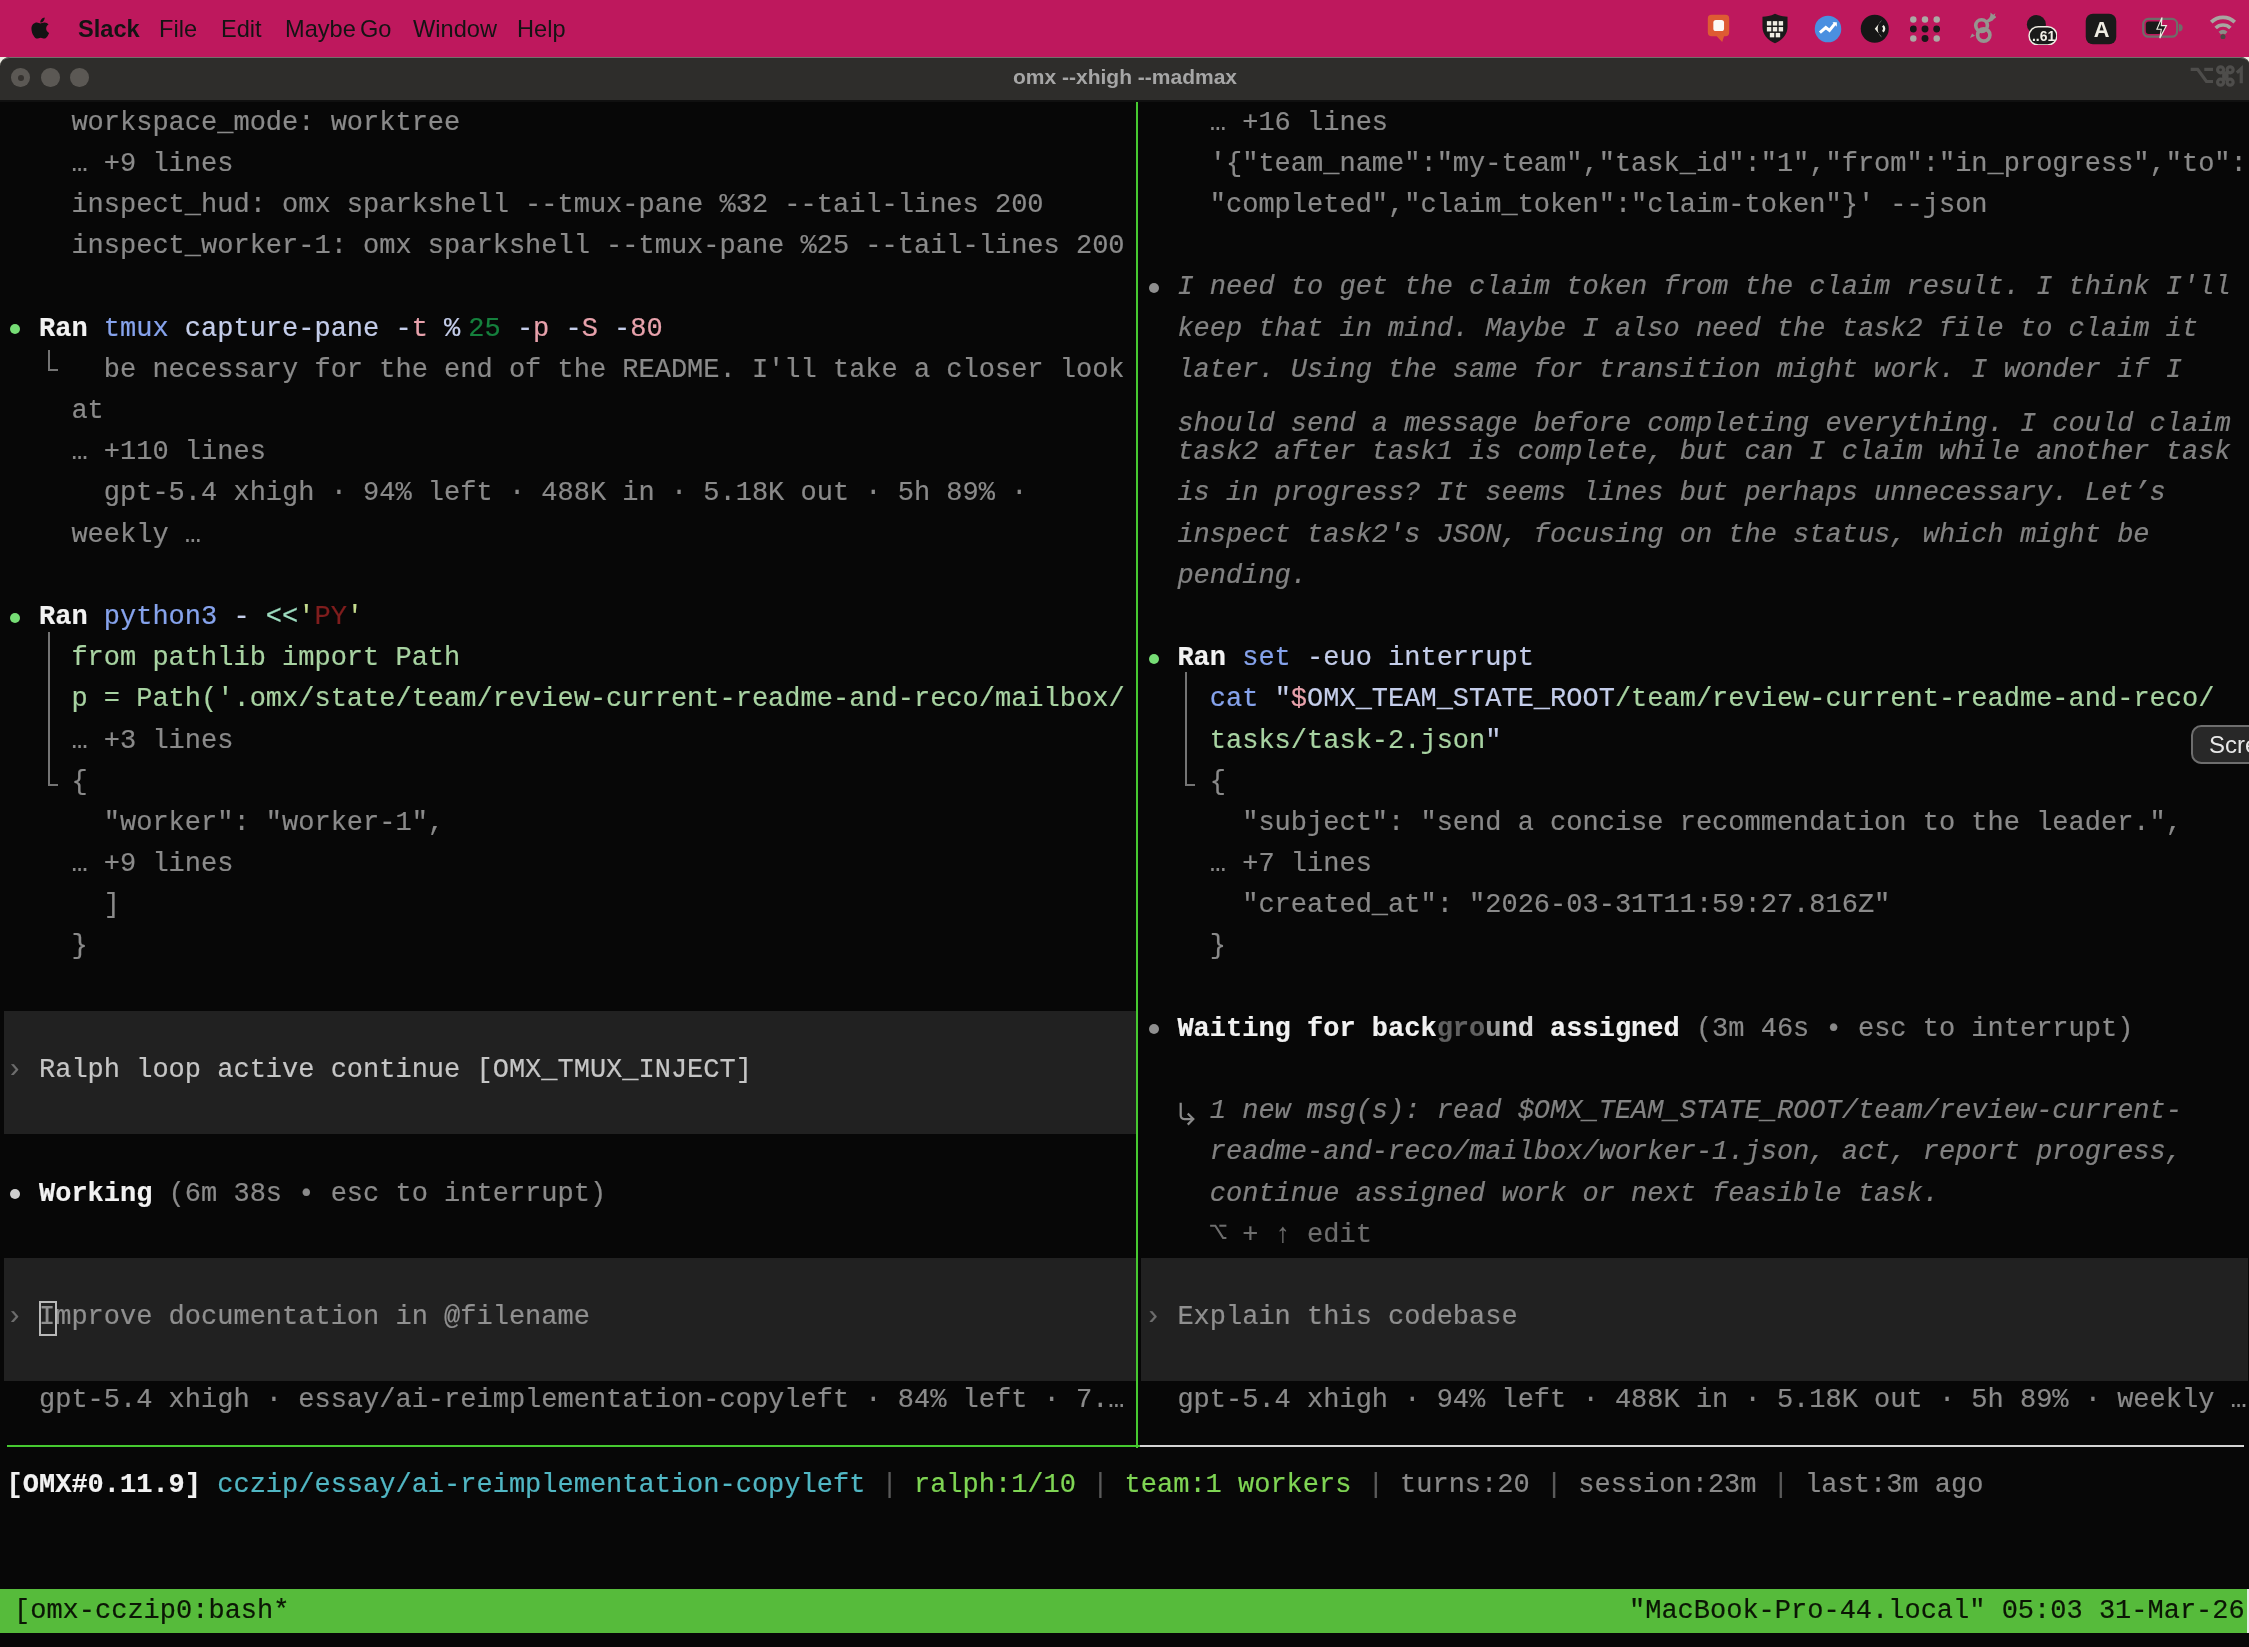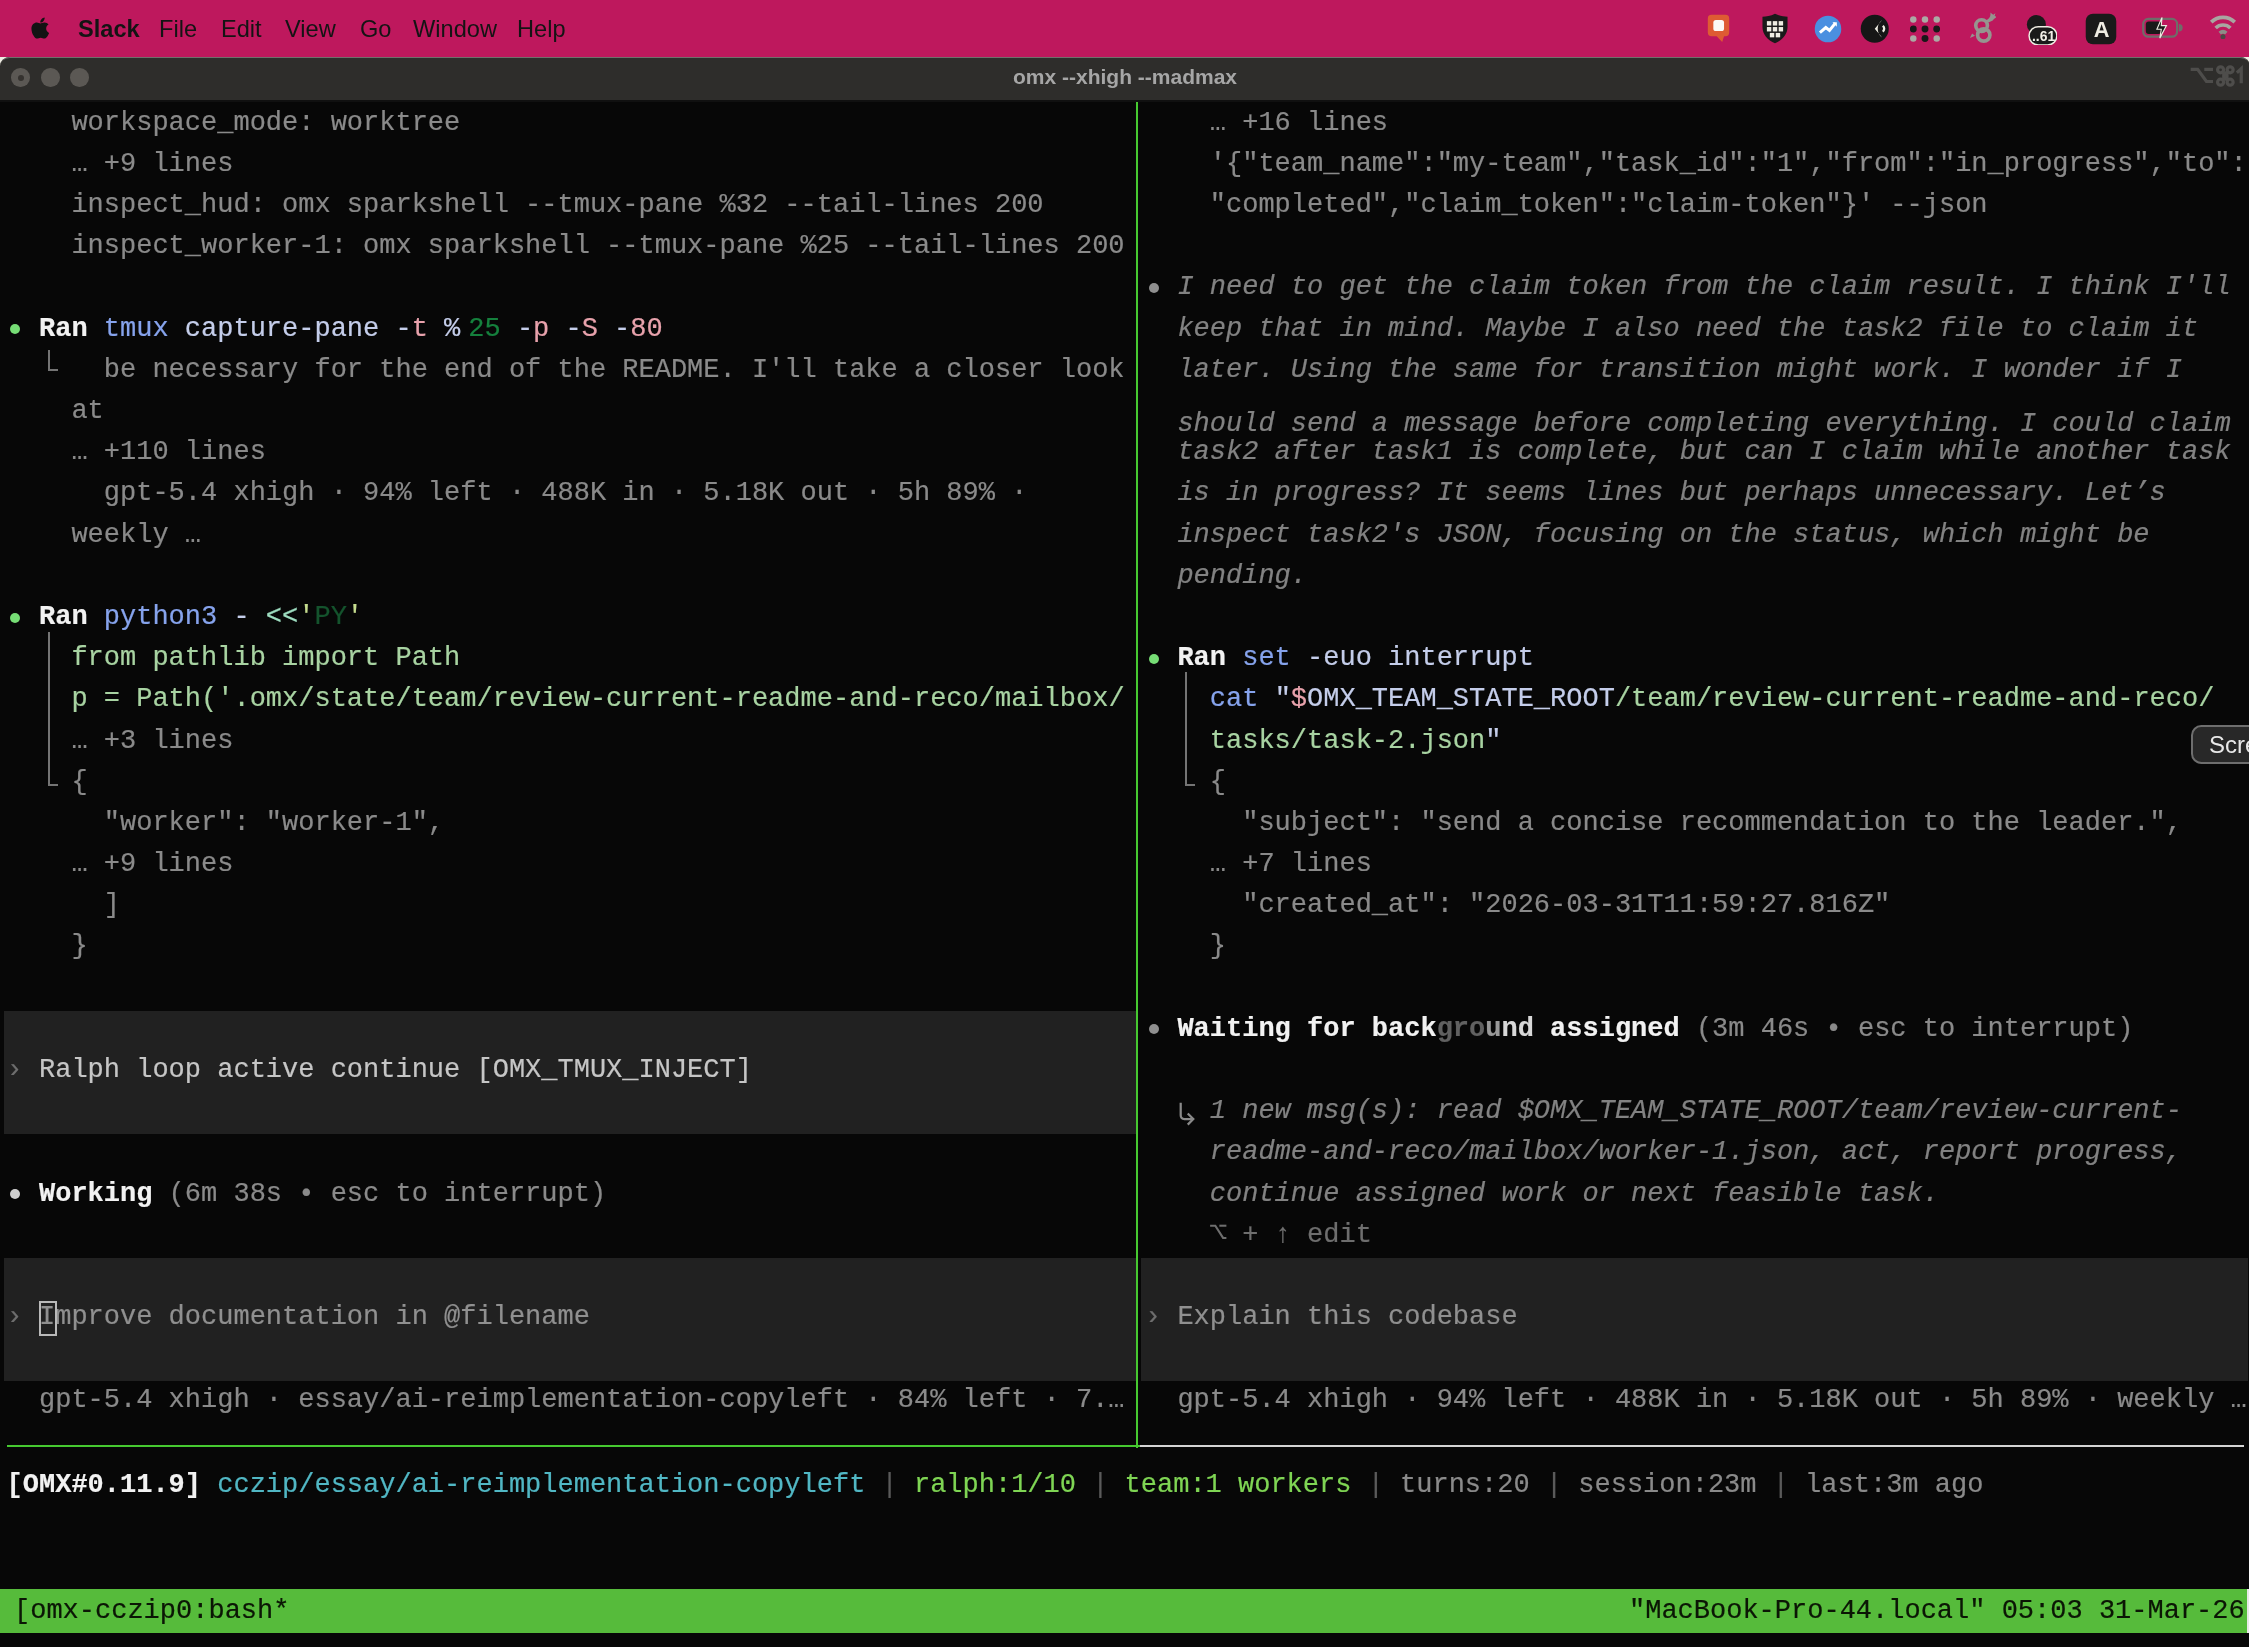--- a/index.html
+++ b/index.html
@@ -18,40 +18,40 @@
   .l{position:absolute;margin:0;font-family:"Liberation Mono",monospace;font-size:27px;
      line-height:41px;color:#8A8A8A;white-space:pre;-webkit-text-stroke:0.2px;}
   .it{font-style:italic;}
   .w{color:#F2F2F2;font-weight:bold;}
   .b{color:#86A3EC;}
   .pl{color:#C4CDEA;}
   .rs{color:#E8A2AC;}
   .or{color:#15803d;margin-left:8px;}
   .gr{color:#A8D3A2;}
   .lgq{color:#C6DD8F;}
-  .pv{color:#14532d;}
+  .pv{color:#7f1d1d;}
   .sf{color:#9EDDC0;}
   .cy{color:#51B7C4;}
   .grn{color:#7FD554;}
   .dg{color:#5A5A5A;}
   .mg{color:#6E6E6E;}
   .bg1{color:#C6C6C6;}
   .band{position:absolute;background:#212121;}
   .cl{position:absolute;background:#747474;}
 </style>
 </head>
 <body>
 <div id="mbar">
   <svg style="position:absolute;left:31px;top:16px" width="18.5" height="24" viewBox="0 0 384 512">
     <path fill="#131313" d="M318.7 268.7c-.2-36.7 16.4-64.4 50-84.8-18.8-26.9-47.2-41.7-84.7-44.6-35.5-2.8-74.3 20.7-88.5 20.7-15 0-49.4-19.7-76.4-19.7C63.3 141.2 4 184.8 4 273.5q0 39.3 14.4 81.2c12.8 36.7 59 126.7 107.2 125.2 25.2-.6 43-17.9 75.8-17.9 31.8 0 48.3 17.9 76.4 17.9 48.6-.7 90.4-82.5 102.6-119.3-65.2-30.7-61.7-90-61.7-91.9zm-56.6-164.2c27.3-32.4 24.8-61.9 24-72.5-24.1 1.4-52 16.4-67.9 34.9-17.5 19.8-27.8 44.3-25.6 71.9 26.1 2 49.9-11.4 69.5-34.3z"></path>
   </svg>
   <span class="mi" style="left:78px;font-weight:bold">Slack</span>
   <span class="mi" style="left:159px">File</span>
   <span class="mi" style="left:221px">Edit</span>
-  <span class="mi" style="left:285px">View</span>
+  <span class="mi" style="left:285px">Maybe</span>
   <span class="mi" style="left:360px">Go</span>
   <span class="mi" style="left:413px">Window</span>
   <span class="mi" style="left:517px">Help</span>
 
   <svg style="position:absolute;left:1707px;top:14px" width="23" height="29.5" viewBox="0 0 31 40">
     <path d="M6 1 h19 a5 5 0 0 1 5 5 v19 a5 5 0 0 1 -5 5 h-2 l-2.5 8 l-7.5 -8 h-7 a5 5 0 0 1 -5 -5 v-19 a5 5 0 0 1 5 -5z" fill="#DE5B33"></path>
     <rect x="8.5" y="8" width="14.5" height="15" rx="3.5" fill="#FBFAF6"></rect>
   </svg>
   <svg style="position:absolute;left:1761px;top:13.3px" width="28" height="31" viewBox="0 0 38 42">
     <path d="M19 1 C13 4 7 5 2 5 v14 c0 10 7 18 17 22 10-4 17-12 17-22 V5 c-5 0-11-1-17-4z" fill="#1A1A1A"></path>

